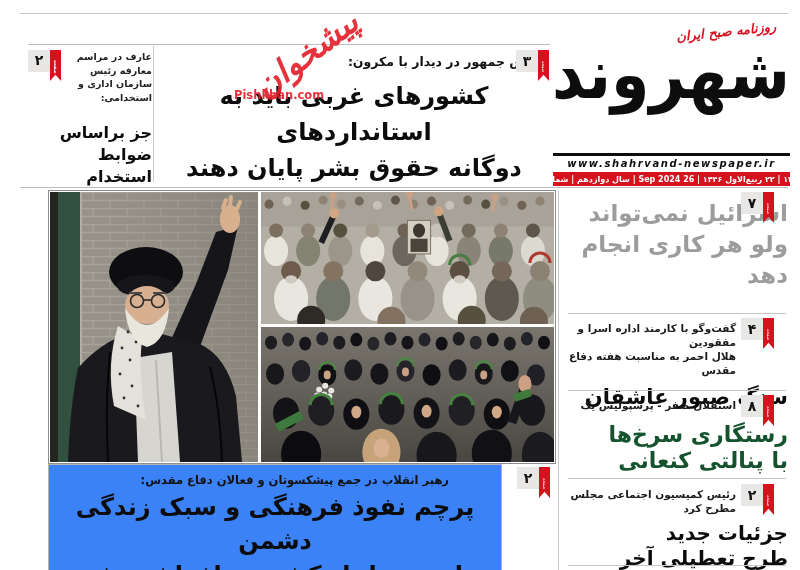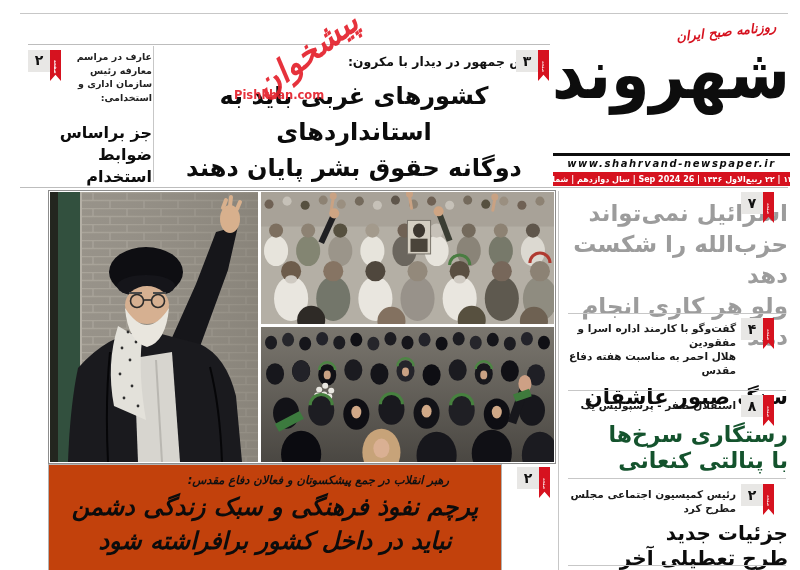--- a/index.html
+++ b/index.html
@@ -64,22 +64,22 @@
   .t3{font-size:22px;line-height:26px;margin-top:6px;}
   .t4{font-size:20px;line-height:25px;margin-top:6px;}
 
   
   .photo-frame{position:absolute;left:48px;top:190px;width:508px;height:274px;border:1px solid #8d8d8d;
     background:#fff;box-sizing:border-box;display:flex;direction:ltr;gap:3px;padding:1px;}
   .photo-frame svg{display:block;}
   .ph-right{display:flex;flex-direction:column;gap:3px;flex:1;}
 
   
-  .bottom-box{position:absolute;left:48px;top:464px;width:454px;height:106px;background:#c2410c;
-    border:1px solid #b3b3b3;border-bottom:none;box-sizing:border-box;font-style:italic;}
+  .bottom-box{position:absolute;left:48px;top:464px;width:454px;height:106px;background:#3b82f6;
+    border:1px solid #b3b3b3;border-bottom:none;box-sizing:border-box;}
   .bottom-box .kicker{margin-top:8px;padding-left:10px;padding-right:52px;text-align:right;
     font-size:11.5px;font-weight:600;color:#111;}
   .bottom-box .title{margin-top:3px;text-align:center;font-weight:bold;font-size:24px;line-height:34px;
     color:#0c0c0c;letter-spacing:-0.5px;}
 </style>
 </head>
 <body>
 
 <div class="page">
 
@@ -130,21 +130,20 @@
     </div>
   </div>
 
   <div class="rc-item" style="top:192px;">
     <div class="badge">
       <span class="num">۷</span>
       <span class="rib">صفحه</span>
     </div>
     <div class="title gray t1">
       <div>اسرائیل نمی‌تواند</div>
-      <div>حزب‌الله را شکست دهد</div>
       <div>ولو هر کاری انجام دهد</div>
     </div>
   </div>
   <div class="hline" style="left:568px;top:313px;width:218px;"></div>
 
   <div class="rc-item" style="top:318px;">
     <div class="badge">
       <span class="num">۴</span>
       <span class="rib">صفحه</span>
     </div>

